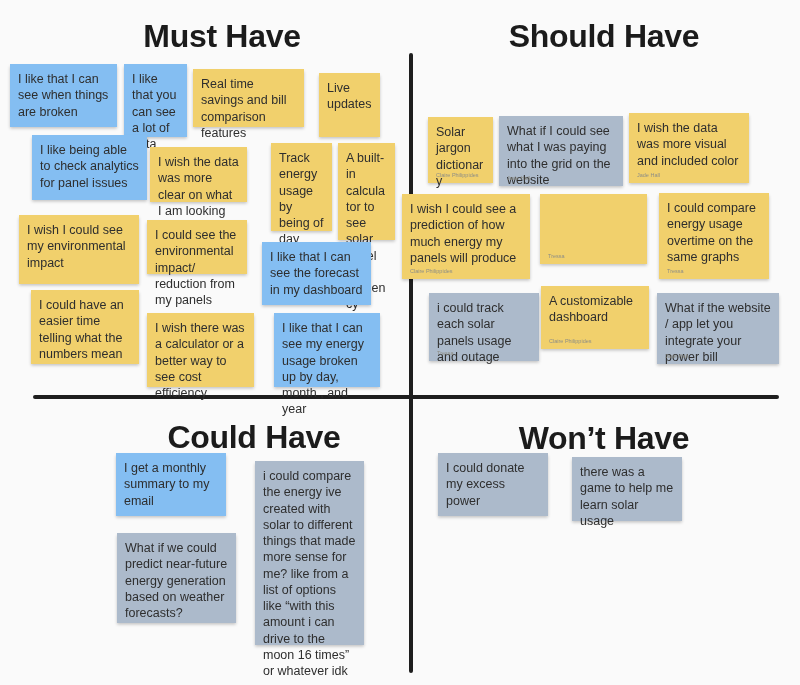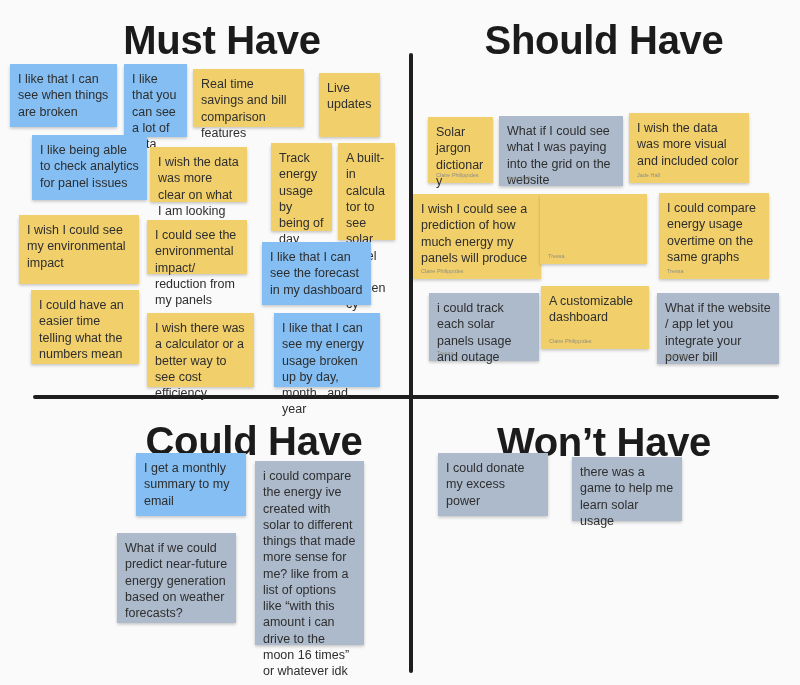--- a/index.html
+++ b/index.html
@@ -8,21 +8,21 @@
   #board {
     position: relative;
     width: 800px;
     height: 685px;
     overflow: hidden;
   }
 
   .quad-title {
     position: absolute;
     transform: translateX(-50%);
-    font-size: 40px;
+    font-size: 32px;
     font-weight: 600;
     letter-spacing: -0.3px;
     white-space: nowrap;
   }
 
   .divider {
     position: absolute;
     border-radius: 2px;
   }
   .divider.v { left: 409px; top: 53px; width: 4px; height: 620px; }
@@ -109,21 +109,21 @@
         <div class="note-author">Claire Philippides</div>
       </div>
       <div class="note" style="left: 499px; top: 116px; width: 124px; height: 70px; background: rgb(172, 186, 203);">
         <div class="note-text">What if I could see what I was paying into the grid on the website</div>
         <div class="note-author">Jade Hall</div>
       </div>
       <div class="note" style="left: 629px; top: 113px; width: 120px; height: 70px; background: rgb(241, 208, 108);">
         <div class="note-text">I wish the data was more visual and included color</div>
         <div class="note-author">Jade Hall</div>
       </div>
-      <div class="note" style="left: 413px; top: 194px; width: 128px; height: 85px; background: rgb(241, 208, 108);">
+      <div class="note" style="left: 402px; top: 194px; width: 128px; height: 85px; background: rgb(241, 208, 108);">
         <div class="note-text">I wish I could see a prediction of how much energy my panels will produce</div>
         <div class="note-author">Claire Philippides</div>
       </div>
       <div class="note" style="left: 540px; top: 194px; width: 107px; height: 70px; background: rgb(241, 208, 108);">
         <div class="note-author">Tressa</div>
       </div>
       <div class="note" style="left: 659px; top: 193px; width: 110px; height: 86px; background: rgb(241, 208, 108);">
         <div class="note-text">I could compare energy usage overtime on the same graphs</div>
         <div class="note-author">Tressa</div>
       </div>
@@ -132,21 +132,21 @@
         <div class="note-author">Tressa</div>
       </div>
       <div class="note" style="left: 541px; top: 286px; width: 108px; height: 63px; background: rgb(241, 208, 108);">
         <div class="note-text">A customizable dashboard</div>
         <div class="note-author">Claire Philippides</div>
       </div>
       <div class="note" style="left: 657px; top: 293px; width: 122px; height: 71px; background: rgb(172, 186, 203);">
         <div class="note-text">What if the website / app let you integrate your power bill</div>
         <div class="note-author">Jade Hall</div>
       </div>
-      <div class="note" style="left: 136px; top: 453px; width: 110px; height: 63px; background: rgb(132, 190, 242);">
+      <div class="note" style="left: 116px; top: 453px; width: 110px; height: 63px; background: rgb(132, 190, 242);">
         <div class="note-text">I get a monthly summary to my email</div>
       </div>
       <div class="note" style="left: 117px; top: 533px; width: 119px; height: 90px; background: rgb(172, 186, 203);">
         <div class="note-text">What if we could predict near-future energy generation based on weather forecasts?</div>
       </div>
       <div class="note" style="left: 255px; top: 461px; width: 109px; height: 184px; background: rgb(172, 186, 203);">
         <div class="note-text">i could compare the energy ive created with solar to different things that made more sense for me? like from a list of options like “with this amount i can drive to the moon 16 times” or whatever idk</div>
       </div>
       <div class="note" style="left: 438px; top: 453px; width: 110px; height: 63px; background: rgb(172, 186, 203);">
         <div class="note-text">I could donate my excess power</div>

